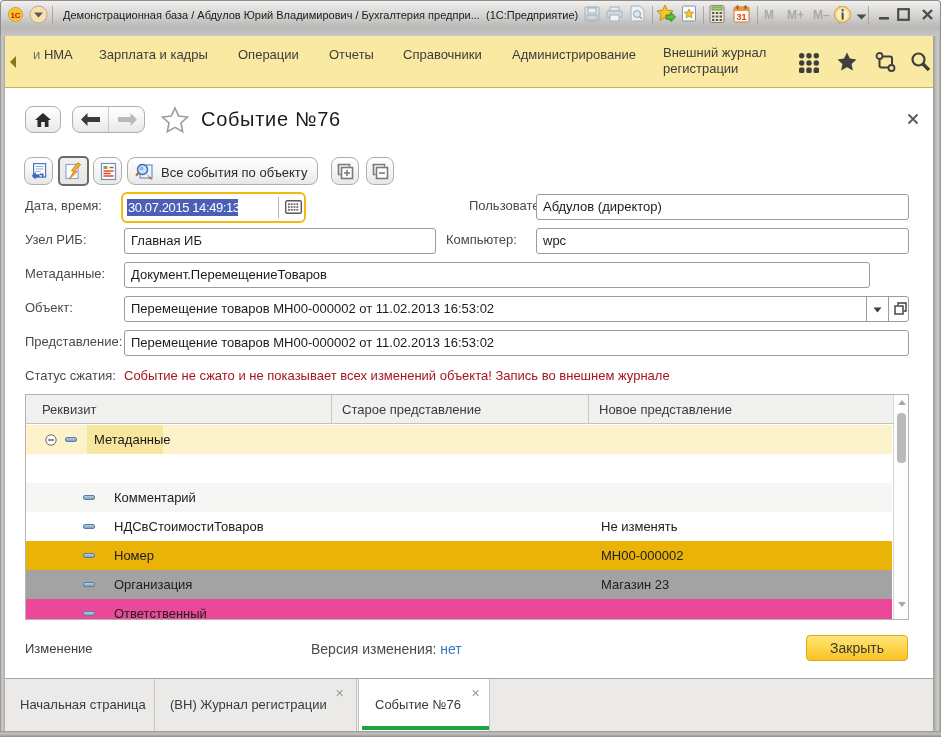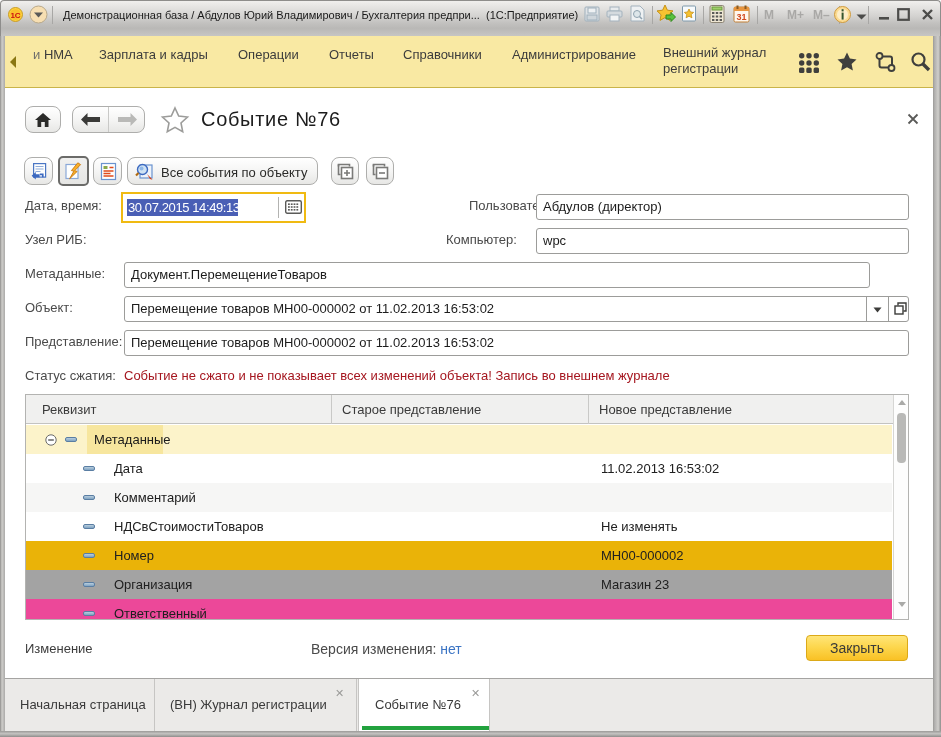--- a/index.html
+++ b/index.html
@@ -247,21 +247,21 @@
   <div class="abs btn" style="left:361px;top:69px;width:28px;height:28px">
     <svg class="abs" style="left:5px;top:5px" width="17" height="17" viewBox="0 0 17 17">
       <path d="M1.5 3.5 v-2 h11 v2" fill="none" stroke="#7a7a78" stroke-width="1.6"></path>
       <path d="M1.5 1.5 v10 h2" fill="none" stroke="#7a7a78" stroke-width="1.6"></path>
       <rect x="4.5" y="4.5" width="11" height="11" fill="#fff" stroke="#7a7a78" stroke-width="1.6"></rect>
       <path d="M7 10 h6" stroke="#7a7a78" stroke-width="1.6"></path>
     </svg>
   </div>
 
   <div class="abs lbl" style="left:20px;top:110px">Дата, время:</div>
-  <div class="abs" style="left:116px;top:104px;width:185px;height:31px;border:2px solid #f0ba12;border-radius:0;background:#fff">
+  <div class="abs" style="left:116px;top:104px;width:185px;height:31px;border:2px solid #f0ba12;border-radius:6px;background:#fff">
     <div class="abs" style="left:4px;top:5px;width:111px;height:17px;background:#4a5fb5;color:#fff;font-size:13px;letter-spacing:-0.4px;line-height:17px;padding-left:1px;white-space:nowrap">30.07.2015 14:49:13</div>
     <div class="abs" style="left:155px;top:3px;width:1px;height:21px;background:#b3b3b1"></div>
     <svg class="abs" style="left:162px;top:6px" width="17" height="14" viewBox="0 0 17 14">
       <rect x="0.7" y="0.7" width="15.6" height="12.6" rx="1.5" fill="#fff" stroke="#5a5a58" stroke-width="1.4"></rect>
       <g fill="#5a5a58">
         <rect x="3" y="3.4" width="1.8" height="1.6"></rect>
           <rect x="5.8" y="3.4" width="1.8" height="1.6"></rect>
           <rect x="8.6" y="3.4" width="1.8" height="1.6"></rect>
           <rect x="11.4" y="3.4" width="1.8" height="1.6"></rect>
         <rect x="3" y="6.2" width="1.8" height="1.6"></rect>
@@ -272,20 +272,21 @@
           <rect x="5.8" y="9" width="1.8" height="1.6"></rect>
           <rect x="8.6" y="9" width="1.8" height="1.6"></rect>
           <rect x="11.4" y="9" width="1.8" height="1.6"></rect>
       </g>
     </svg>
   </div>
   <div class="abs lbl" style="left:464px;top:110px">Пользователь:</div>
   <div class="abs inp" style="left:531px;top:106px;width:373px;height:26px">Абдулов (директор)</div>
 
   <div class="abs lbl" style="left:20px;top:144px">Узел РИБ:</div>
+  <div class="abs inp" style="left:119px;top:140px;width:312px;height:26px">Главная ИБ</div>
   <div class="abs lbl" style="left:441px;top:144px">Компьютер:</div>
   <div class="abs inp" style="left:531px;top:140px;width:373px;height:26px">wpc</div>
 
   <div class="abs lbl" style="left:20px;top:178px">Метаданные:</div>
   <div class="abs inp" style="left:119px;top:174px;width:746px;height:26px">Документ.ПеремещениеТоваров</div>
 
   <div class="abs lbl" style="left:20px;top:212px">Объект:</div>
   <div class="abs inp" style="left:119px;top:208px;width:785px;height:26px">Перемещение товаров МН00-000002 от 11.02.2013 16:53:02
     <div class="abs" style="left:741px;top:0;width:1px;height:24px;background:#9c9c9a"></div>
     <div class="abs" style="left:763px;top:0;width:1px;height:24px;background:#9c9c9a"></div>
@@ -316,25 +317,20 @@
 
     <div class="abs trow" style="top:30px;background:#fcf3ca">
       <div class="abs" style="left:61px;top:0;width:76px;height:29px;background:#f7e69e"></div>
       <svg class="abs" style="left:19px;top:9px" width="12" height="12" viewBox="0 0 12 12">
         <circle cx="6" cy="6" r="5.2" fill="#fff" stroke="#6a6a68" stroke-width="1"></circle>
         <path d="M3.2 6 h5.6" stroke="#3c3c3a" stroke-width="1.2"></path>
       </svg>
       <div class="abs dash" style="left:39px;top:12px"></div>
       <div class="abs tcell" style="left:68px;color:#1a1a1a">Метаданные</div>
     </div>
-    <div class="abs trow" style="top:59px;background:#fff">
-      <div class="abs dash" style="left:57px;top:12px"></div>
-      <div class="abs tcell" style="left:88px">Дата</div>
-      <div class="abs tcell" style="left:575px">11.02.2013 16:53:02</div>
-    </div>
     <div class="abs trow" style="top:88px;background:#f6f6f5">
       <div class="abs dash" style="left:57px;top:12px"></div>
       <div class="abs tcell" style="left:88px">Комментарий</div>
     </div>
     <div class="abs trow" style="top:117px;background:#fff">
       <div class="abs dash" style="left:57px;top:12px"></div>
       <div class="abs tcell" style="left:88px">НДСвСтоимостиТоваров</div>
       <div class="abs tcell" style="left:575px">Не изменять</div>
     </div>
     <div class="abs trow" style="top:146px;background:#eab308">

